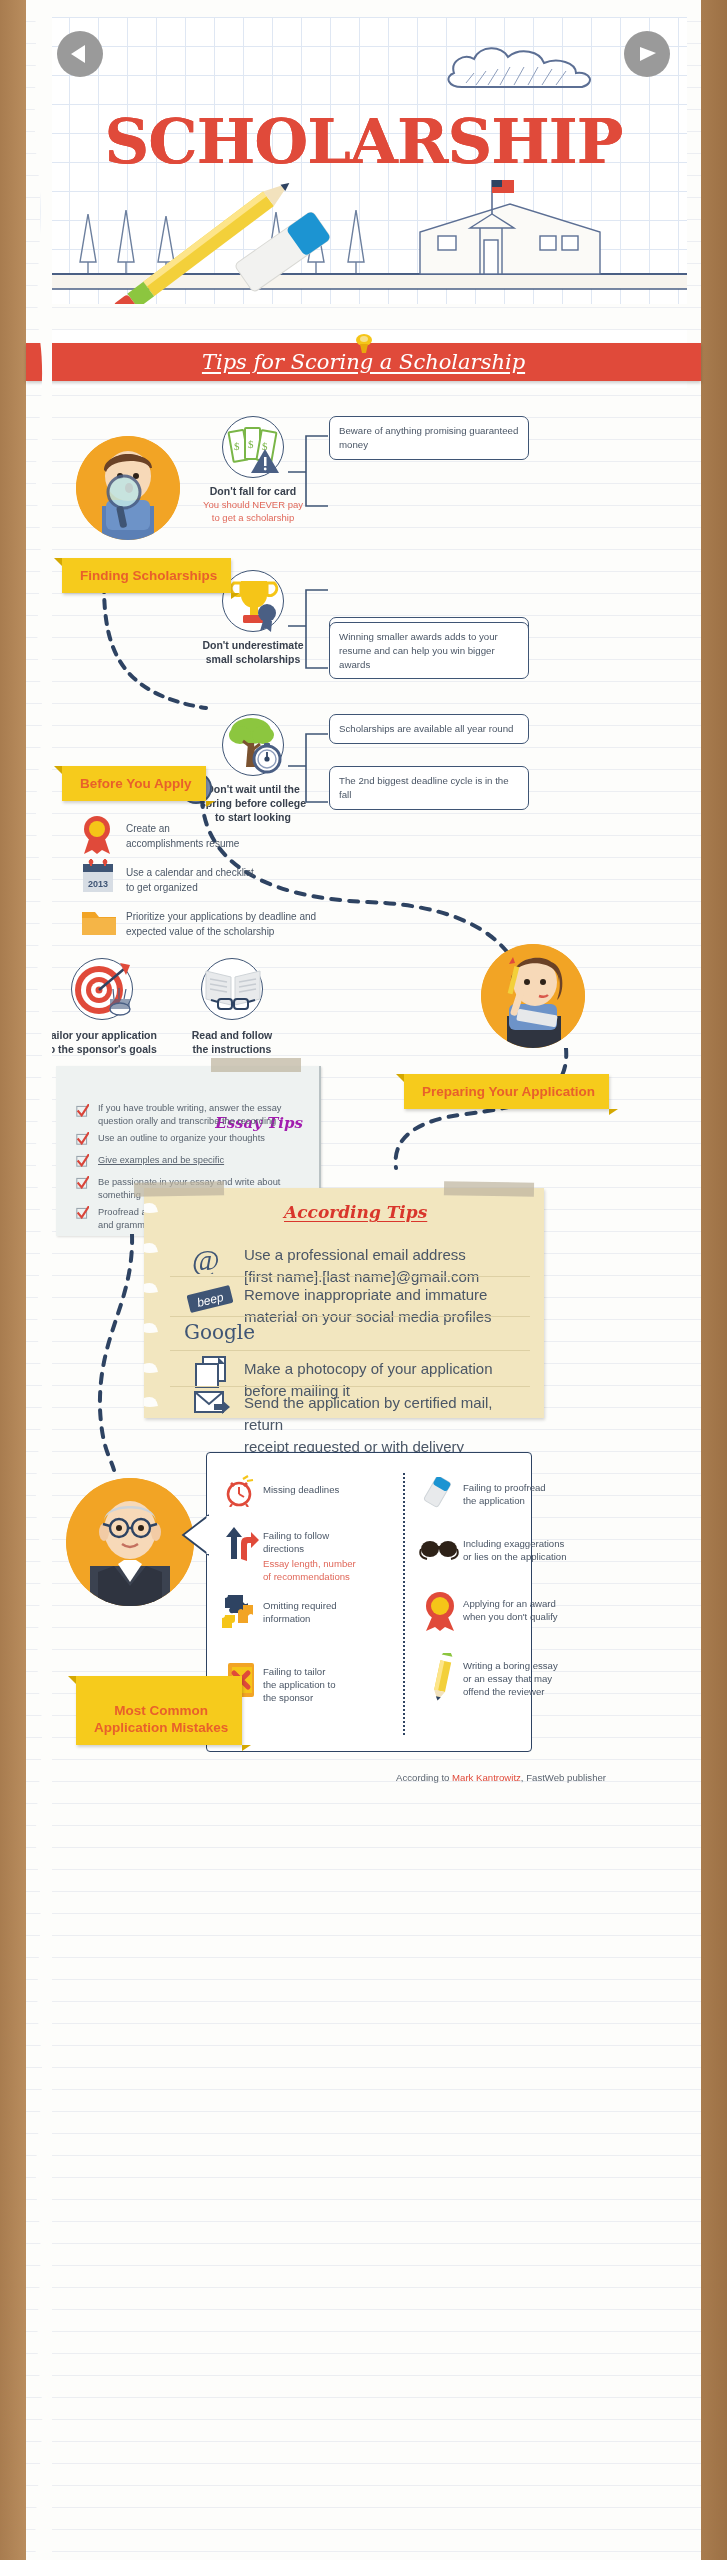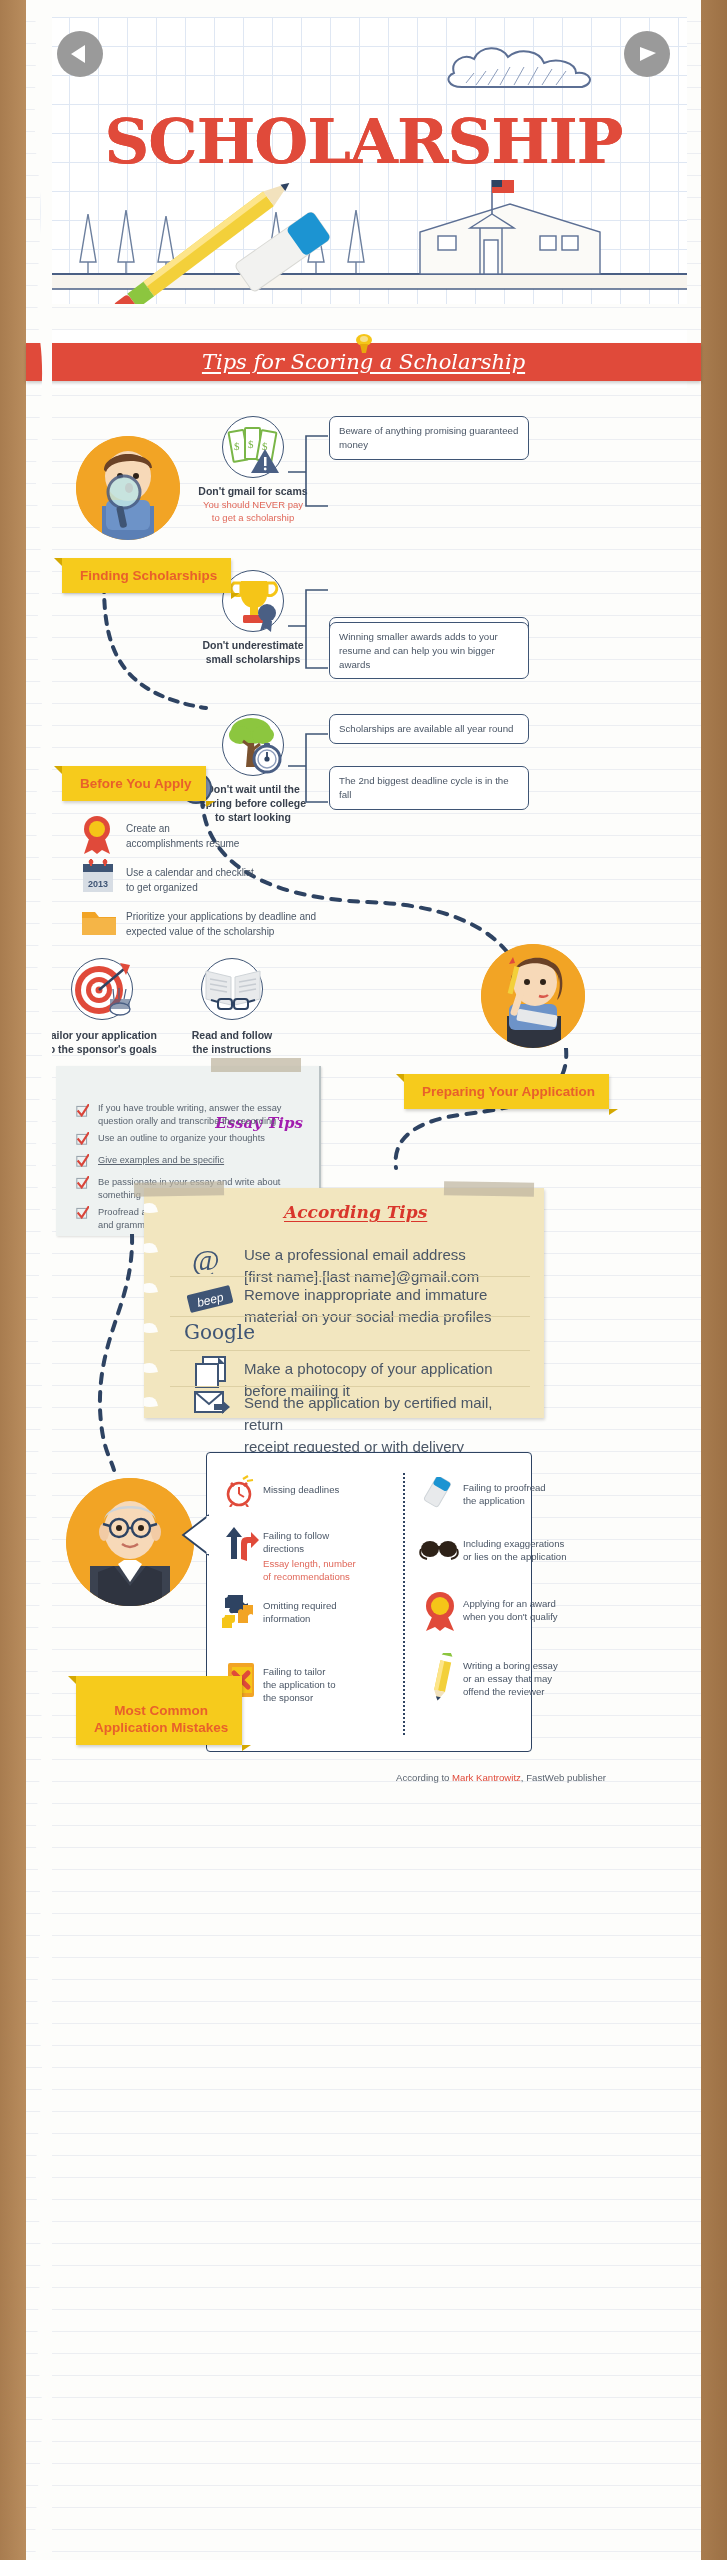--- a/index.html
+++ b/index.html
@@ -438,21 +438,21 @@
             <text x="3" y="27">$</text>
               <text x="17" y="25">$</text>
               <text x="31" y="27">$</text>
           </g>
         </g>
         <polygon points="42,32 56,56 28,56" fill="#4a5f84"></polygon>
         <rect x="41" y="40" width="2.5" height="9" fill="#fff"></rect>
         <circle cx="42.2" cy="52" r="1.4" fill="#fff"></circle>
       </svg>
     </div>
-    <div class="tip-caption" style="left:152px; top:96px;">Don't gmail for scams</div>
+    <div class="tip-caption" style="left:152px; top:96px;">Don't fall for card</div>
     <div class="tip-sub" style="left:152px; top:111px; white-space:pre-line;">You should NEVER pay
 to get a scholarship</div>
 
     <svg class="connector" style="left:262px; top:38px; width:44px; height:88px;">
       <path d="M0,46 L18,46 L18,10 L40,10 M18,46 L18,80 L40,80" fill="none" stroke="#3f5575" stroke-width="1.6"></path>
     </svg>
     <div class="callout" style="left:303px; top:28px; width:200px;">Beware of anything promising guaranteed money</div>
 
     <div class="tip-icon-circle" style="left:196px; top:182px;">
       <svg width="62" height="62" viewBox="0 0 62 62">

